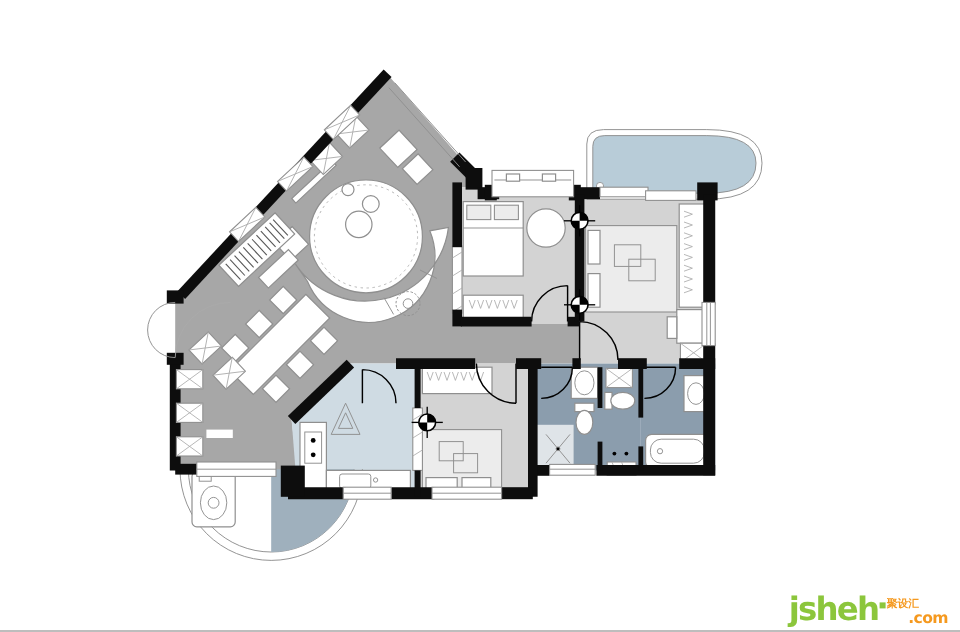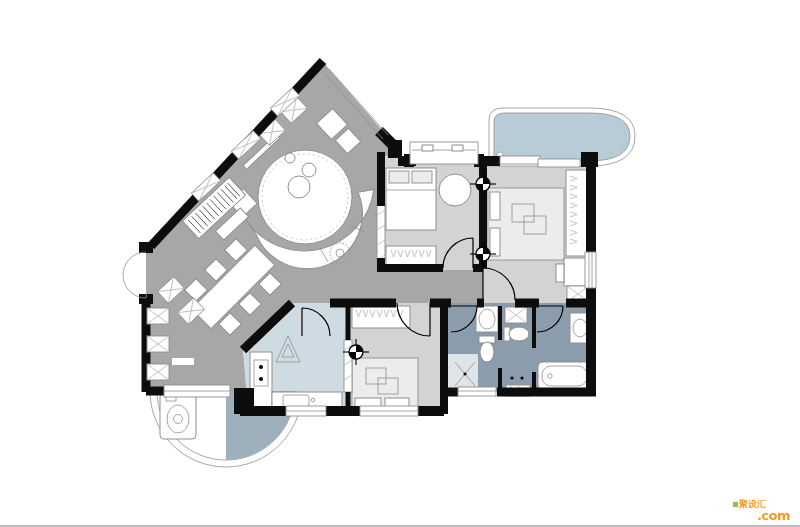--- a/index.html
+++ b/index.html
@@ -368,20 +368,21 @@
   </g>
 
   <g>
     <use href="#cmark" transform="translate(483 184)"></use>
     <use href="#cmark" transform="translate(483 254)"></use>
     <use href="#cmark" transform="translate(356 352)"></use>
   </g>
 </svg>
 
 <div class="watermark">
+  <span class="wm-brand">jsheh</span>
   <span class="wm-col">
     <span class="wm-cjk">
           <span class="wm-sq"></span>
           <span>聚设汇</span>
         </span>
     <span class="wm-tld">.com</span>
   </span>
 </div>
 
 <div class="divider"></div>

